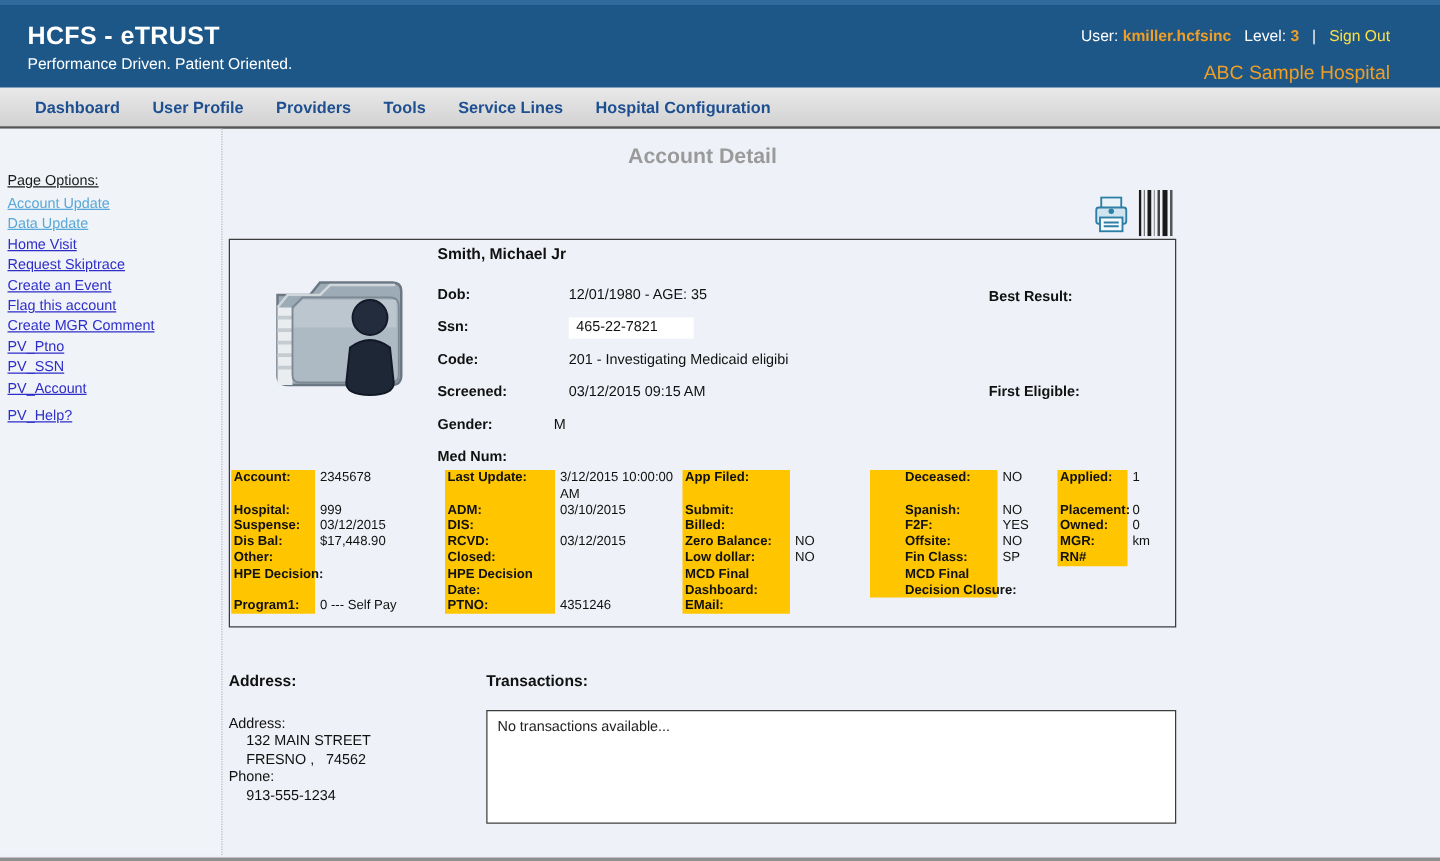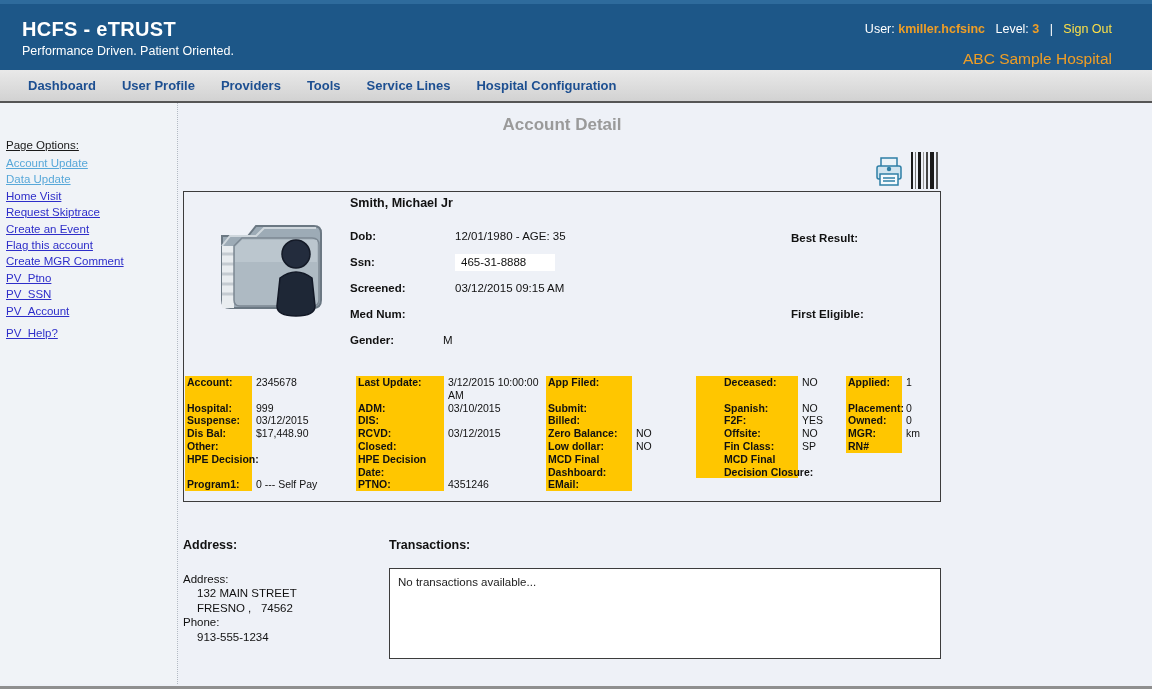--- a/index.html
+++ b/index.html
@@ -166,33 +166,37 @@
       </svg>
 
       <div class="patient-name">Smith, Michael Jr</div>
       <div class="pfields" id="patient-fields">
           <div class="pfield">
             <span class="lab">Dob:</span>
             <span class="val">12/01/1980 - AGE: 35</span>
           </div>
           <div class="pfield">
             <span class="lab">Ssn:</span>
-            <span class="val boxed">465-31-8888</span>
+            <span class="val boxed">465-22-7821</span>
+          </div>
+          <div class="pfield">
+            <span class="lab">Code:</span>
+            <span class="val">201 - Investigating Medicaid eligibi</span>
           </div>
           <div class="pfield">
             <span class="lab">Screened:</span>
             <span class="val">03/12/2015 09:15 AM</span>
-          </div>
-          <div class="pfield">
-            <span class="lab">Med Num:</span>
-            <span class="val"></span>
           </div>
           <div class="pfield tight">
             <span class="lab">Gender:</span>
             <span class="val">M</span>
+          </div>
+          <div class="pfield">
+            <span class="lab">Med Num:</span>
+            <span class="val"></span>
           </div>
         </div>
 
       <div class="plabel-right r1">Best Result:</div>
       <div class="plabel-right r2">First Eligible:</div>
 
       <div id="grid-root">
           <div class="ggroup">
             <div class="glabels">
               <div>Account:</div>

